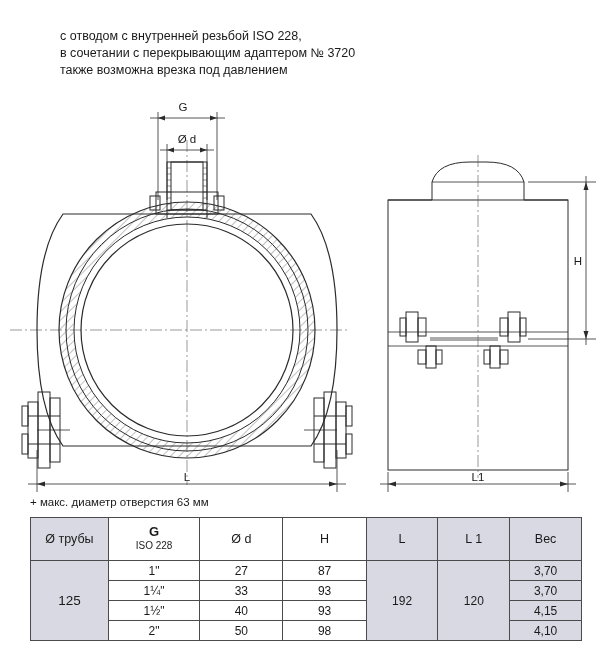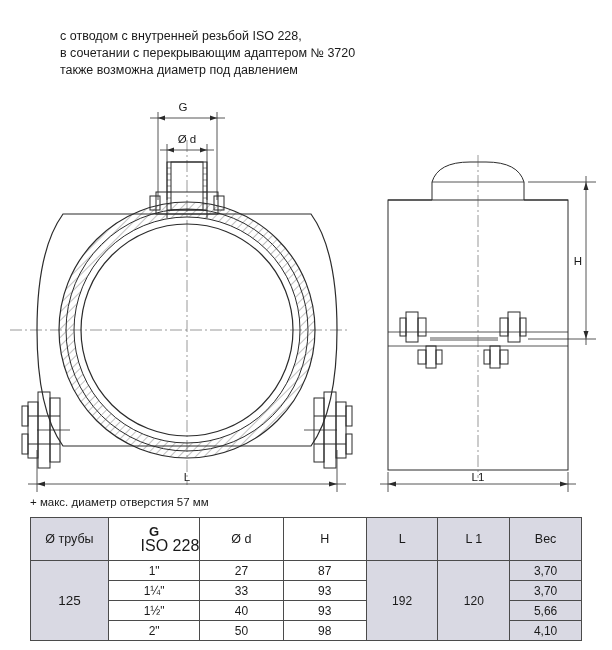--- a/index.html
+++ b/index.html
@@ -82,23 +82,22 @@
   thead td.g-head {
     line-height: 14px;
   }
   thead td.g-head .g-main {
     font-weight: bold;
     font-size: 13px;
     display: block;
   }
   thead td.g-head .g-sub {
     font-weight: normal;
-    font-size: 16px;
+    font-size: 10px;
     display: block;
-    text-align: right;
   }
   tbody td {
     height: 19px;
     font-size: 12px;
   }
   td.diam-cell {
     font-weight: bold;
     font-size: 13.5px;
   }
   
@@ -117,21 +116,21 @@
 </style>
 </head>
 <body>
 
 <div class="page">
 
 
   <div class="subtitle">
     <div>с отводом с внутренней резьбой ISO 228,</div>
     <div>в сочетании с перекрывающим адаптером № 3720</div>
-    <div>также возможна диаметр под давлением</div>
+    <div>также возможна врезка под давлением</div>
   </div>
 
   <div class="drawing">
     <svg width="612" height="400" viewBox="0 0 612 400" xmlns="http://www.w3.org/2000/svg">
       <g fill="none" stroke="#2b2b2b" stroke-width="1">
 
         <g stroke="#2b2b2b" stroke-width="0.8">
           <line x1="158" y1="12" x2="158" y2="100"></line>
           <line x1="217" y1="12" x2="217" y2="100"></line>
           <line x1="150" y1="18" x2="225" y2="18"></line>
@@ -282,21 +281,21 @@
           <line x1="380" y1="384" x2="576" y2="384"></line>
           <path d="M388 384 l8 -2.5 v5 z" fill="#2b2b2b" stroke="none"></path>
           <path d="M568 384 l-8 -2.5 v5 z" fill="#2b2b2b" stroke="none"></path>
         </g>
         <text class="dim-label" x="478" y="381" text-anchor="middle" fill="#1a1a1a" stroke="none">L1</text>
 
       </g>
     </svg>
   </div>
 
-  <div class="note">+ макс. диаметр отверстия 57 мм</div>
+  <div class="note">+ макс. диаметр отверстия 63 мм</div>
 
   <div class="table-wrap">
     <table class="spec">
       <thead>
         <tr>
           <td class="c0 shaded">Ø трубы</td>
           <td class="c1 g-head">
             <span class="g-main">G</span>
             <span class="g-sub">ISO 228</span>
           </td>
@@ -320,21 +319,21 @@
         <tr>
           <td class="c1">1¼"</td>
           <td class="c2">33</td>
           <td class="c3">93</td>
           <td class="c6 shaded">3,70</td>
         </tr>
         <tr>
           <td class="c1">1½"</td>
           <td class="c2">40</td>
           <td class="c3">93</td>
-          <td class="c6 shaded">5,66</td>
+          <td class="c6 shaded">4,15</td>
         </tr>
         <tr>
           <td class="c1">2"</td>
           <td class="c2">50</td>
           <td class="c3">98</td>
           <td class="c6 shaded">4,10</td>
         </tr>
       </tbody>
     </table>
   </div>

